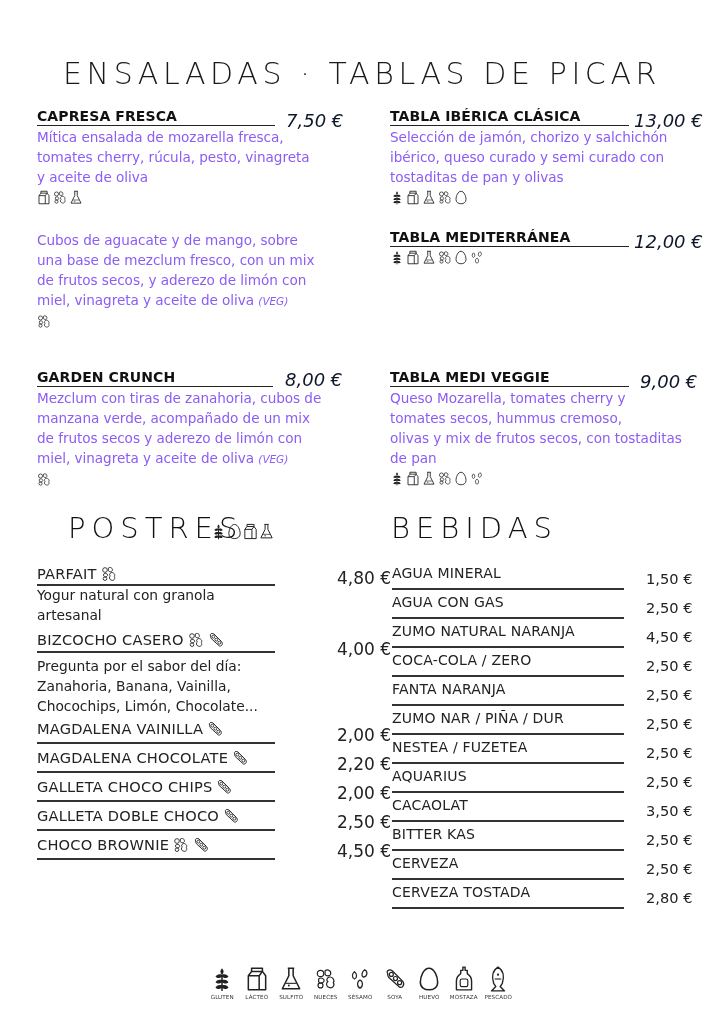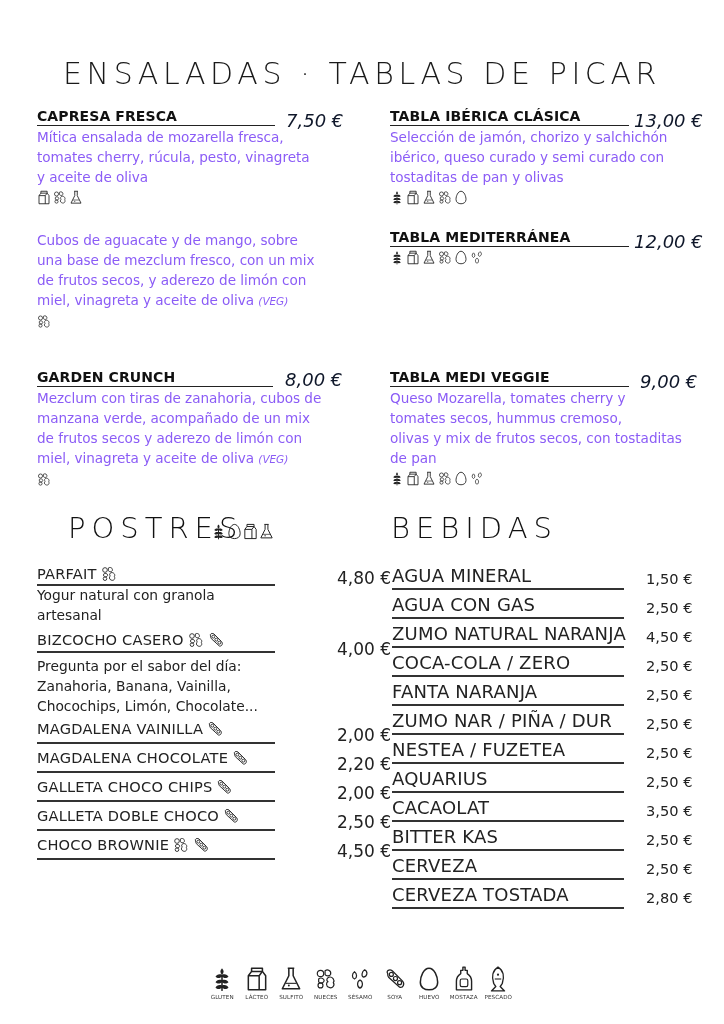--- a/index.html
+++ b/index.html
@@ -44,21 +44,21 @@
     position: absolute; left: 0; top: 0; font-size: 14.6px; color: #222; white-space: nowrap;
     display: flex; align-items: center; gap: 4px; letter-spacing: 0.2px;
   }
   .dessert-name svg { width: 16px; height: 16px; }
   .dessert-rule { position: absolute; left: 0; width: 238px; height: 1.5px; background: #333; }
   .dessert-price { position: absolute; left: 253px; font-size: 17px; color: #222; white-space: nowrap; margin-left: 47px; }
   .dessert-desc { position: absolute; left: 0; font-size: 13.8px; line-height: 20px; color: #222; white-space: pre-line; width: 260px; }
 
   
   .drink { position: absolute; left: 392px; width: 310px; height: 29px; }
-  .drink-name { position: absolute; left: 0; top: 0; font-size: 18px; color: #222; white-space: nowrap; letter-spacing: 0.2px; }
+  .drink-name { position: absolute; left: 0; top: 0; font-size: 14px; color: #222; white-space: nowrap; letter-spacing: 0.2px; }
   .drink-rule { position: absolute; left: 0; top: 23px; width: 232px; height: 1.5px; background: #333; }
   .drink-price { position: absolute; left: 254px; top: 5px; font-size: 14.6px; color: #222; white-space: nowrap; }
 
   
   .legend { position: absolute; left: 205px; top: 966px; display: flex; gap: 0; }
   .legend-item { display: flex; flex-direction: column; align-items: center; width: 34.5px; }
   .legend-item svg { width: 22px; height: 26px; }
   .legend-label { font-size: 5.6px; color: #333; margin-top: 2px; letter-spacing: 0.1px; white-space: nowrap; }
 </style>
 </head>

